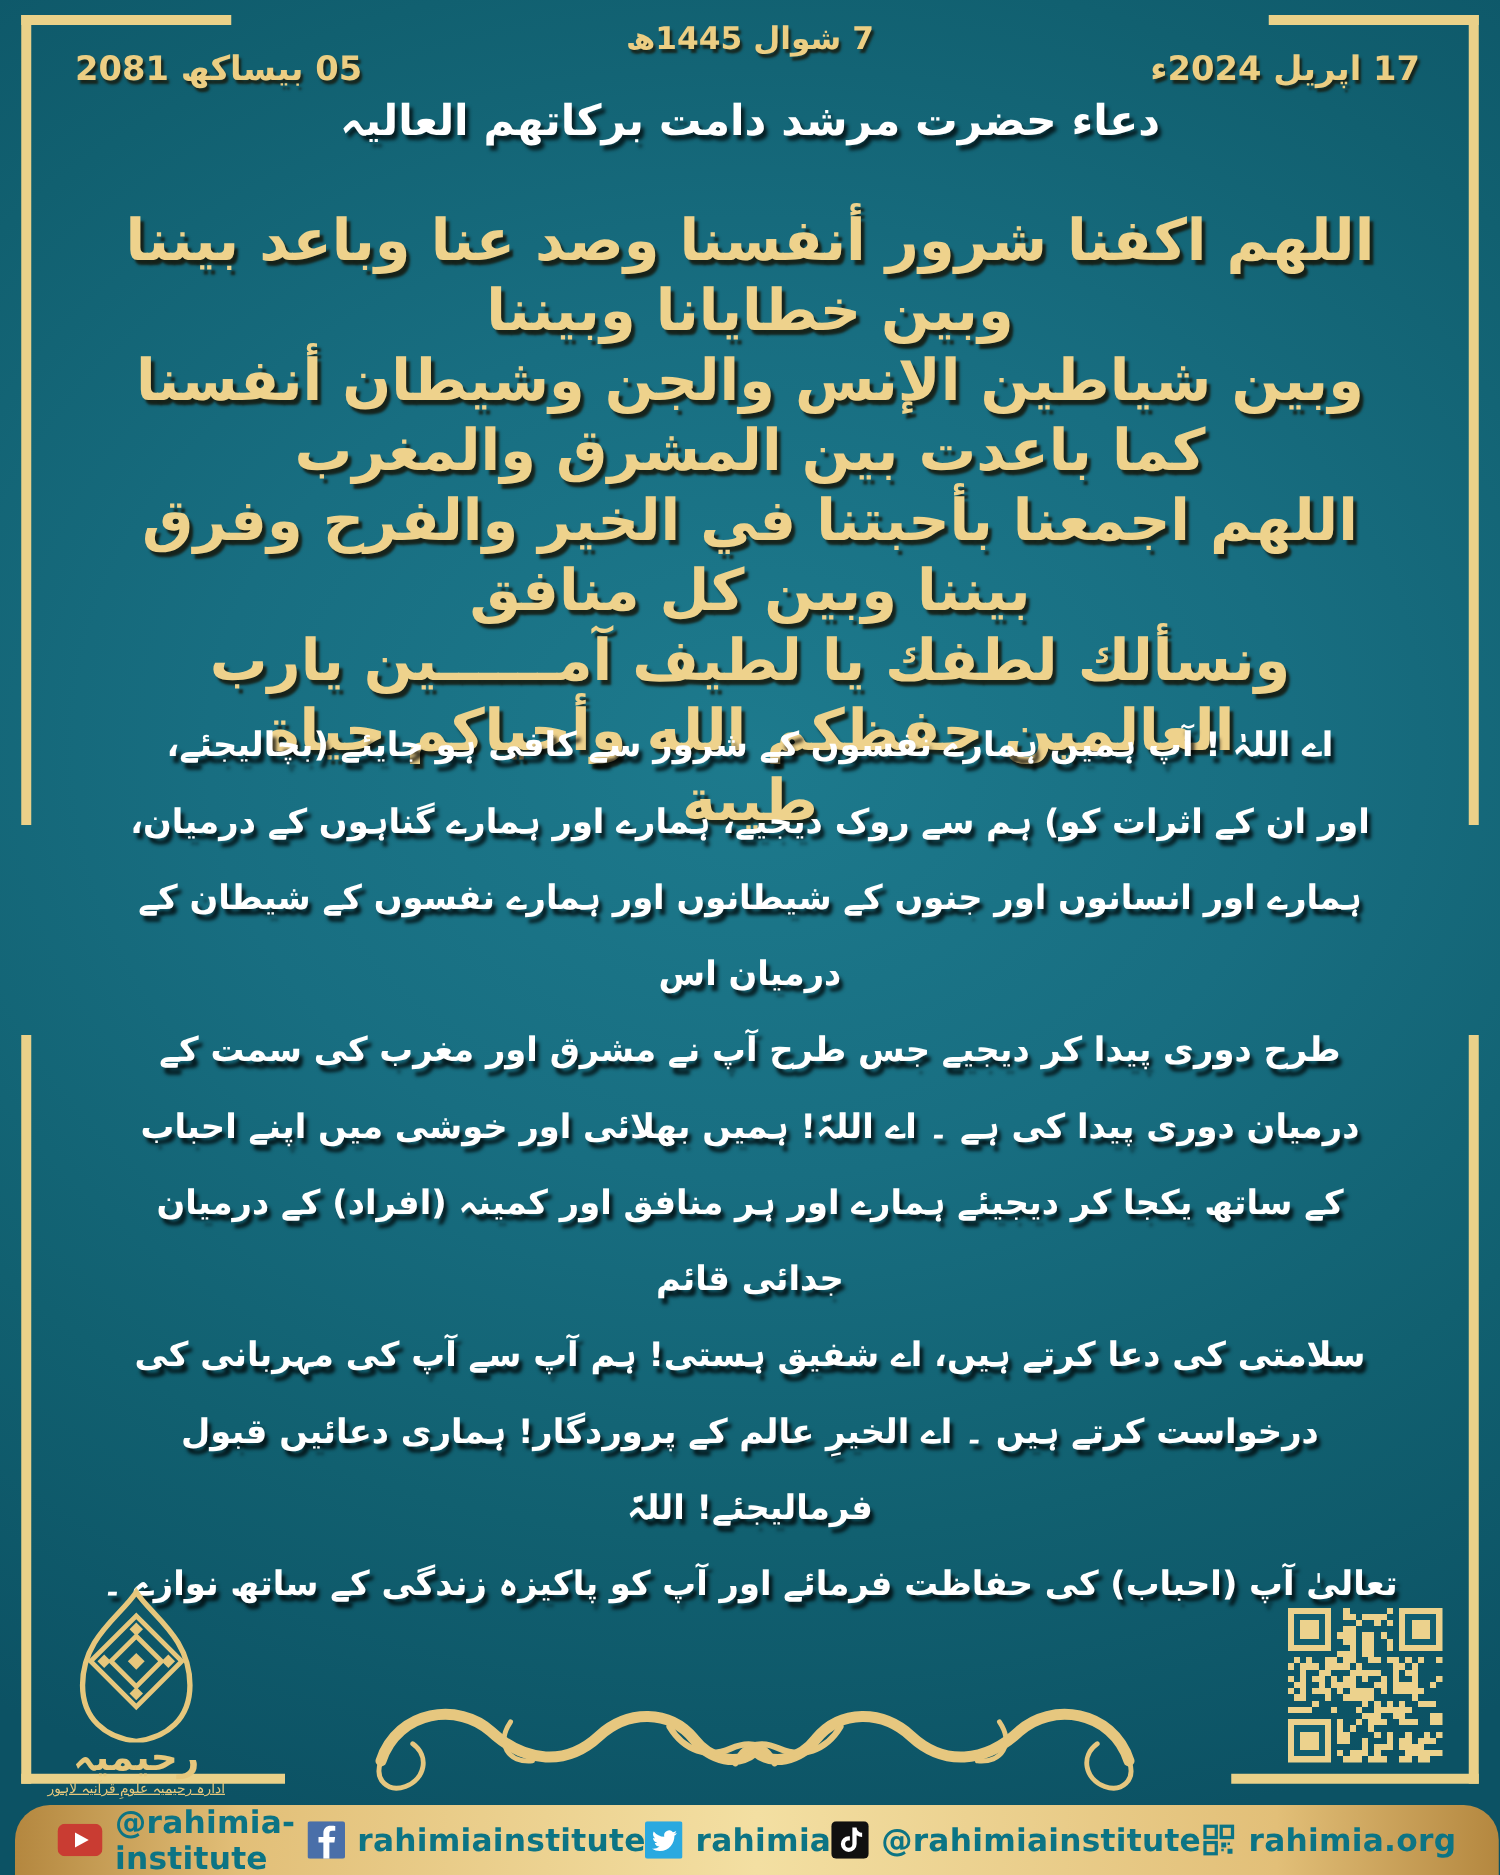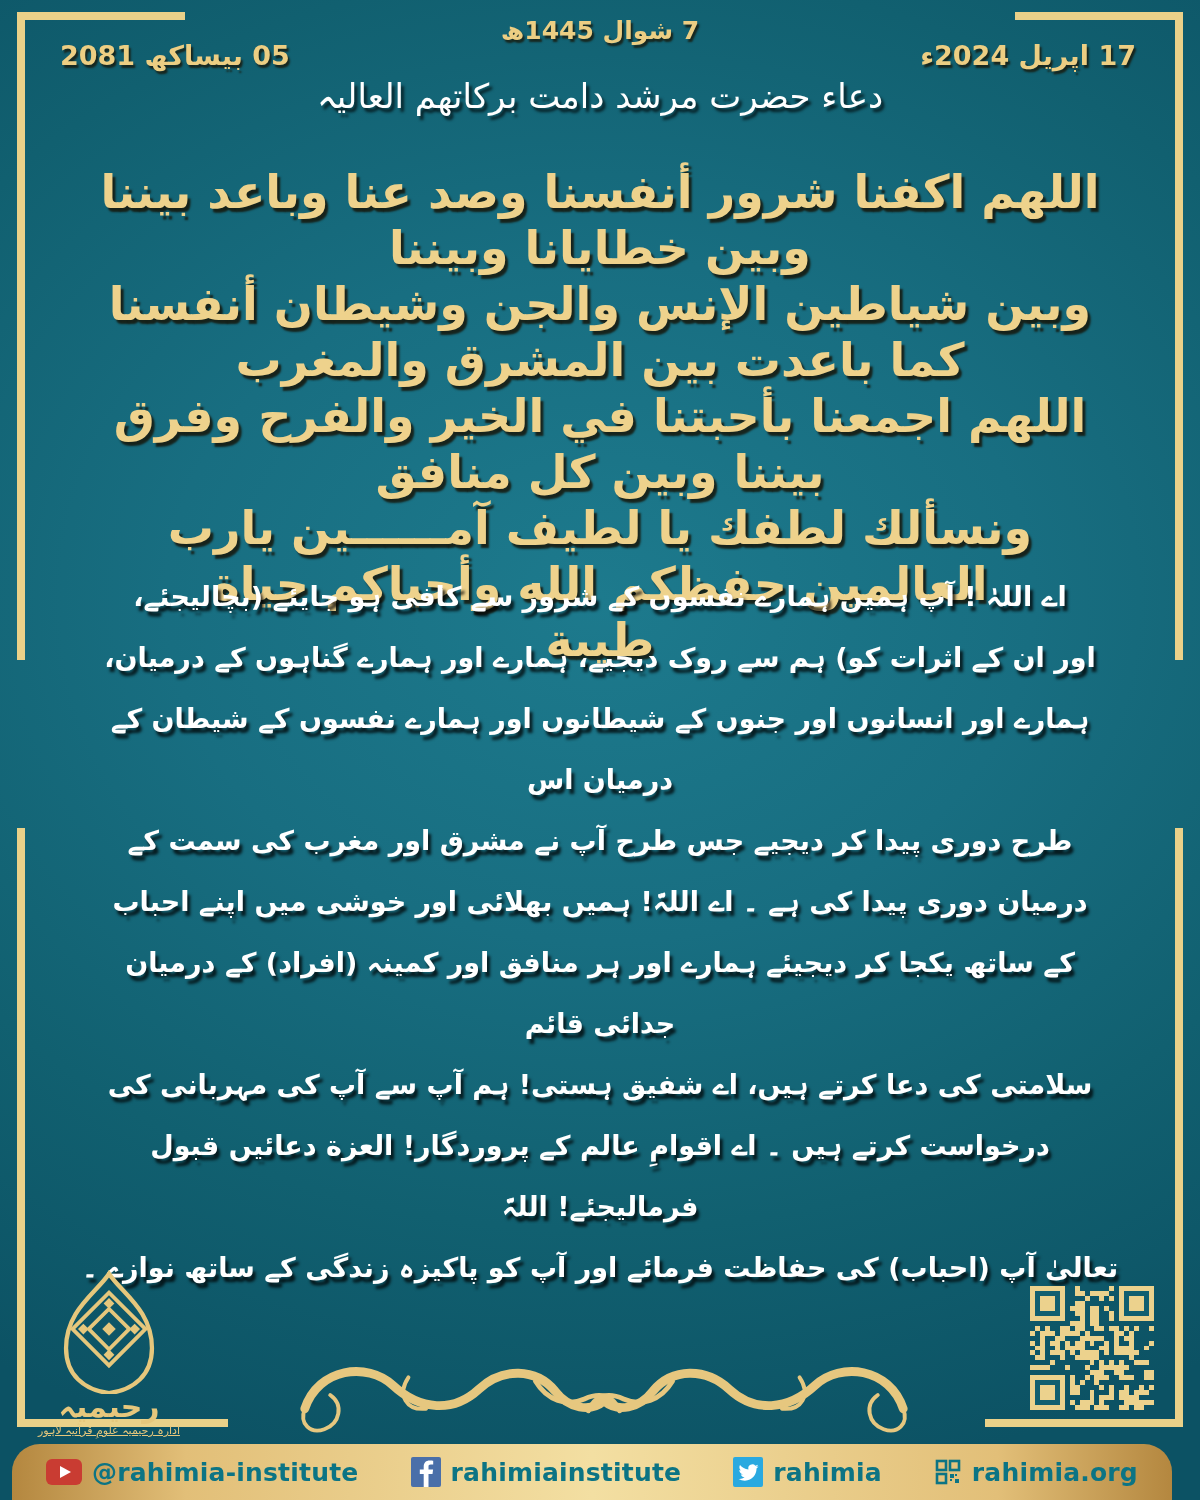--- a/index.html
+++ b/index.html
@@ -18,39 +18,39 @@
   .seg-bl-v{left:17px;top:828px;width:8px;height:599px;}
   .seg-bl-h{left:17px;top:1419px;width:211px;height:8px;}
   .seg-br-v{left:1175px;top:828px;width:8px;height:599px;}
   .seg-br-h{left:985px;top:1419px;width:198px;height:8px;}
   
   .gold-text{color:#ecce83;text-shadow:2px 3px 2px rgba(25,18,2,.75);}
   .date-hijri{left:0;right:0;top:16px;text-align:center;font-size:25px;font-weight:bold;direction:rtl;}
   .date-greg{right:64px;top:40px;font-size:27px;font-weight:bold;direction:rtl;}
   .date-bikrami{left:60px;top:40px;font-size:27px;font-weight:bold;direction:rtl;}
   .page-title{left:0;right:0;top:76px;text-align:center;direction:rtl;
-    color:#ffffff;font-size:34px;font-weight:normal;text-shadow:3px 4px 3px rgba(0,0,0,.7);}
+    color:#ffffff;font-size:34px;font-weight:bold;text-shadow:3px 4px 3px rgba(0,0,0,.7);}
   
   .arabic-block{left:70px;top:164px;width:1060px;text-align:center;direction:rtl;}
   .arabic-block p{margin:0;font-size:46px;line-height:56px;font-weight:bold;
     color:#eed28c;text-shadow:3px 4px 2px rgba(22,16,2,.8);}
   
   .urdu-block{left:80px;top:566px;width:1040px;text-align:center;direction:rtl;}
   .urdu-block p{margin:0;font-size:27px;line-height:61px;font-weight:bold;
     color:#ffffff;text-shadow:3px 5px 3px rgba(0,0,0,.75);}
   
   .logo-wrap{left:34px;top:1268px;width:150px;text-align:center;}
   .logo-name{direction:rtl;color:#e6c77c;font-size:30px;font-weight:bold;line-height:30px;margin-top:-6px;}
   .logo-subtitle{direction:rtl;color:#e6c77c;font-size:11px;line-height:14px;margin-top:2px;text-decoration:underline;}
   
   .qr-wrap{left:1030px;top:1286px;width:124px;height:124px;}
   
   .flourish-wrap{left:288px;top:1352px;width:632px;height:88px;}
   
-  .footer-bar{position:absolute;left:12px;right:28px;bottom:0;height:56px;
+  .footer-bar{position:absolute;left:12px;right:1px;bottom:0;height:56px;
     border-radius:28px 28px 0 0;
     background:linear-gradient(90deg,#b4873f 0%,#e2bf78 15%,#f3dfa2 50%,#e2bf78 85%,#b4873f 100%);
     display:flex;align-items:center;justify-content:space-between;padding:12px 34px;box-sizing:border-box;}
   .f-item{display:flex;align-items:center;gap:10px;}
   .f-item .handle{color:#0c7484;font-size:25px;font-weight:bold;letter-spacing:.2px;}
   .icon-box{display:flex;align-items:center;justify-content:center;}
 </style>
 </head>
 <body>
 
@@ -79,21 +79,21 @@
 </div>
 
 <div class="abs urdu-block">
   <p>اے اللہٰ ! آپ ہمیں ہمارے نفسوں کے شرور سے کافی ہو جایئے (بچالیجئے،</p>
   <p>اور ان کے اثرات کو) ہم سے روک دیجیے، ہمارے اور ہمارے گناہوں کے درمیان،</p>
   <p>ہمارے اور انسانوں اور جنوں کے شیطانوں اور ہمارے نفسوں کے شیطان کے درمیان اس</p>
   <p>طرح دوری پیدا کر دیجیے جس طرح آپ نے مشرق اور مغرب کی سمت کے</p>
   <p>درمیان دوری پیدا کی ہے ۔ اے اللہّ! ہمیں بھلائی اور خوشی میں اپنے احباب</p>
   <p>کے ساتھ یکجا کر دیجیئے ہمارے اور ہر منافق اور کمینہ (افراد) کے درمیان جدائی قائم</p>
   <p>سلامتی کی دعا کرتے ہیں، اے شفیق ہستی! ہم آپ سے آپ کی مہربانی کی</p>
-  <p>درخواست کرتے ہیں ۔ اے اقوامِ عالم کے پروردگار! العزة دعائیں قبول فرمالیجئے! اللہّ</p>
+  <p>درخواست کرتے ہیں ۔ اے الخيرِ عالم کے پروردگار! ہماری دعائیں قبول فرمالیجئے! اللہّ</p>
   <p>تعالیٰ آپ (احباب) کی حفاظت فرمائے اور آپ کو پاکیزہ زندگی کے ساتھ نوازے ۔</p>
 </div>
 
 <div class="abs logo-wrap">
   <svg width="120" height="126" viewBox="0 0 120 132">
     <path d="M60,6 C47,26 15,44 15,84 C15,112 34,128 60,131 C86,128 105,112 105,84 C105,44 73,26 60,6 Z" fill="none" stroke="#e6c77c" stroke-width="4.5"></path>
     <g transform="translate(60,64) rotate(45)" fill="#e6c77c">
       <rect x="-27" y="-27" width="54" height="54" fill="none" stroke="#e6c77c" stroke-width="4"></rect>
       <rect x="-15" y="-15" width="30" height="30" fill="none" stroke="#e6c77c" stroke-width="4"></rect>
       <rect x="-5" y="-5" width="10" height="10"></rect>
@@ -366,20 +366,29 @@
     <span class="icon-box">
       <svg width="30" height="30" viewBox="0 0 30 30">
           <rect width="30" height="30" rx="2" fill="#2aa9e0"></rect>
       <path d="M25.5 9.3c-.7.3-1.5.6-2.3.7.8-.5 1.5-1.3 1.8-2.3-.8.5-1.7.8-2.6 1a4.1 4.1 0 0 0-7 3.7 11.6 11.6 0 0 1-8.4-4.3c-.4.6-.6 1.3-.6 2.1 0 1.4.7 2.7 1.8 3.4-.7 0-1.3-.2-1.8-.5v.1c0 2 1.4 3.6 3.3 4-.3.1-.7.2-1.1.2l-.8-.1a4.1 4.1 0 0 0 3.8 2.9 8.2 8.2 0 0 1-6 1.7 11.6 11.6 0 0 0 6.3 1.8c7.5 0 11.6-6.2 11.6-11.6v-.5c.8-.6 1.5-1.3 2-2.3z" fill="#ffffff"></path>
         </svg>
     </span>
     <span class="handle">rahimia</span>
   </div>
   <div class="f-item">
     <span class="icon-box">
+      <svg width="30" height="30" viewBox="0 0 30 30">
+          <rect width="30" height="30" rx="4" fill="#101010"></rect>
+      <path d="M20.2 5h-3.3v13.2a2.9 2.9 0 1 1-2.9-2.9c.3 0 .6 0 .9.1v-3.4l-.9-.1a6.3 6.3 0 1 0 6.3 6.3v-7a8 8 0 0 0 4.4 1.3V9.2A4.6 4.6 0 0 1 20.2 5z" fill="#ffffff"></path>
+        </svg>
+    </span>
+    <span class="handle">@rahimiainstitute</span>
+  </div>
+  <div class="f-item">
+    <span class="icon-box">
       <svg width="28" height="28" viewBox="0 0 28 28">
         <g fill="none" stroke="#0c7484" stroke-width="2.6">
           <rect x="3" y="3" width="9" height="9"></rect>
             <rect x="16" y="3" width="9" height="9"></rect>
             <rect x="3" y="16" width="9" height="9"></rect>
         </g>
         <g fill="#0c7484">
           <rect x="16" y="16" width="4" height="4"></rect>
             <rect x="21" y="21" width="4" height="4"></rect>
             <rect x="21" y="16" width="2" height="2"></rect>

